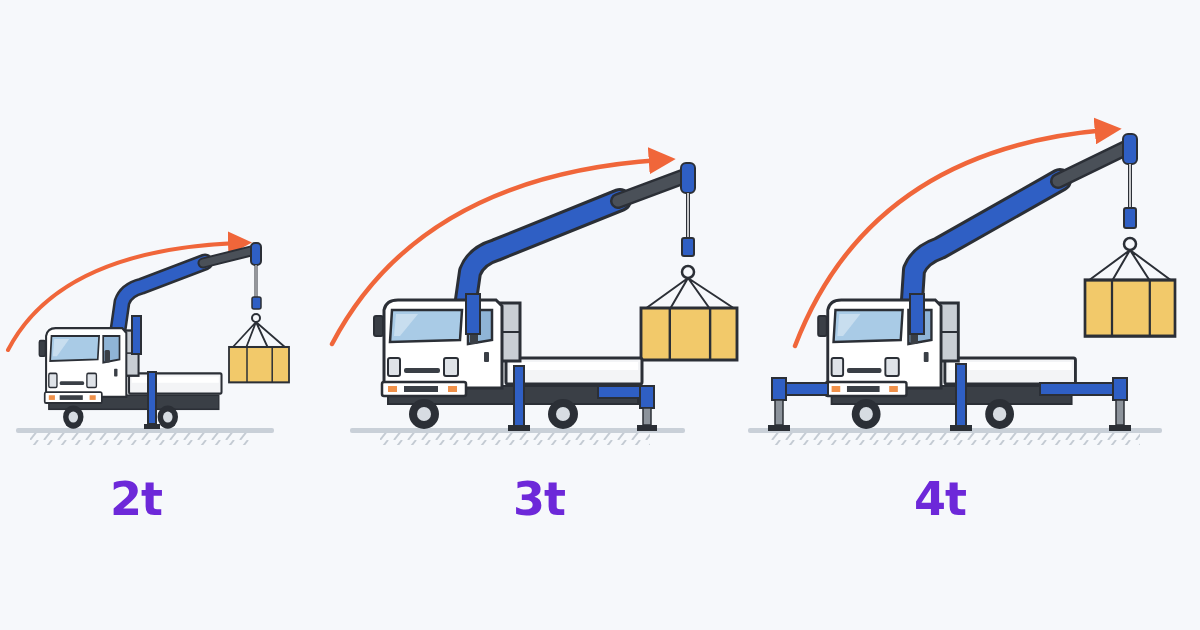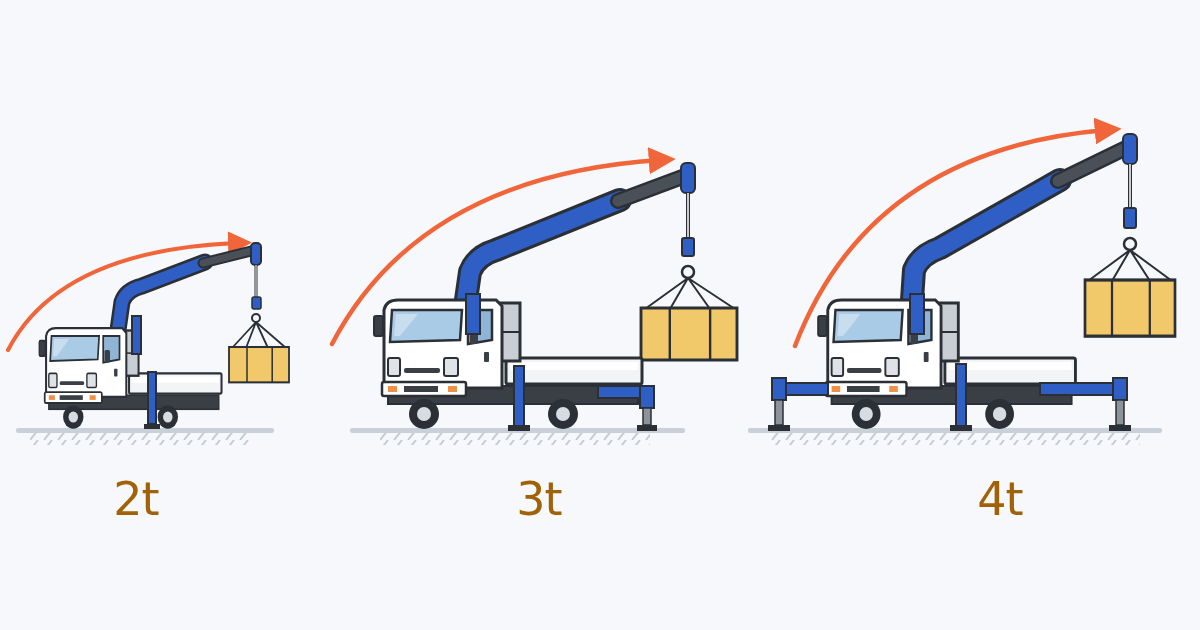--- a/index.html
+++ b/index.html
@@ -1,18 +1,18 @@
 <!DOCTYPE html>
 <html><head>
 <meta charset="utf-8">
 <style>
   html,body{margin:0;padding:0;}
   body{width:1200px;height:630px;background:#f6f8fb;overflow:hidden;position:relative;font-family:"Liberation Sans","DejaVu Sans",sans-serif;}
   .scene-svg{position:absolute;left:0;top:0;width:1200px;height:630px;}
-  .label{position:absolute;top:472px;font-size:46px;font-weight:400;color:#a16207;letter-spacing:-1px;transform:translateX(-50%);font-family:"DejaVu Sans","Liberation Sans",sans-serif;}
+  .label{position:absolute;top:472px;font-size:46px;font-weight:700;color:#6d28d9;letter-spacing:-1px;transform:translateX(-50%);font-family:"DejaVu Sans","Liberation Sans",sans-serif;}
 </style>
 </head>
 <body>
 
 <svg class="scene-svg" viewBox="0 0 1200 630" xmlns="http://www.w3.org/2000/svg">
   <defs>
     <marker id="arrowhead" markerWidth="6" markerHeight="6" refX="2.5" refY="3" orient="auto" markerUnits="strokeWidth">
       <path d="M0,0 L6,3 L0,6 Z" fill="#f0663a"></path>
     </marker>
     <pattern id="hatch" width="14" height="10" patternUnits="userSpaceOnUse">
@@ -150,13 +150,13 @@
 
     <rect x="1040" y="383" width="82" height="12" fill="#2f5fc4" stroke="#2b2f36" stroke-width="2"></rect>
     <rect x="1113" y="378" width="14" height="22" fill="#2f5fc4" stroke="#2b2f36" stroke-width="2"></rect>
     <rect x="1116" y="400" width="8" height="25" fill="#8c939b" stroke="#2b2f36" stroke-width="1.5"></rect>
     <rect x="1109" y="425" width="22" height="6" fill="#2b2f36"></rect>
   </g>
 </svg>
 
 <div class="label" style="left:136px;">2t</div>
 <div class="label" style="left:539px;">3t</div>
-<div class="label" style="left:1000px;">4t</div>
+<div class="label" style="left:940px;">4t</div>
 
 </body></html>

